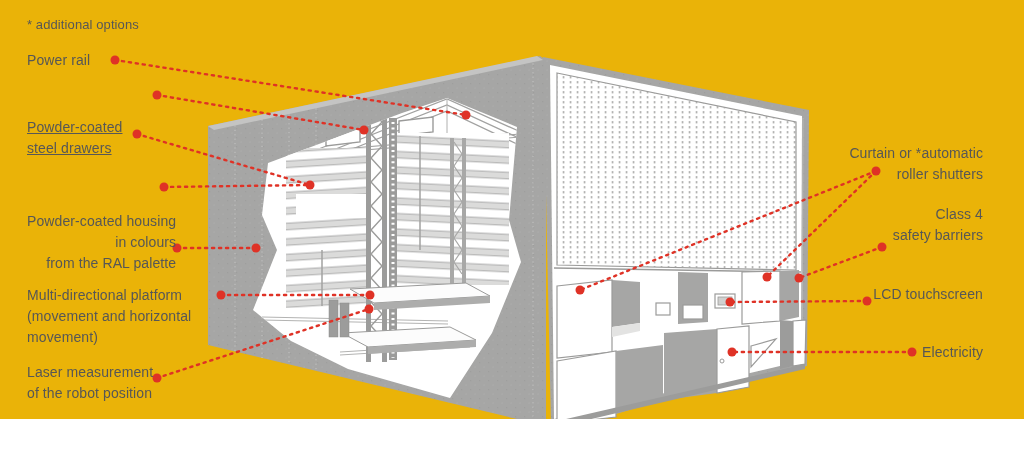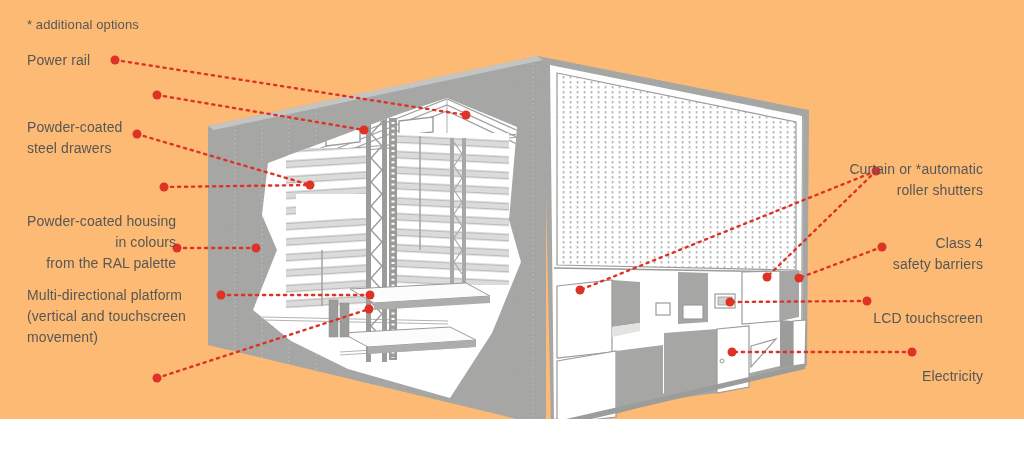--- a/index.html
+++ b/index.html
@@ -1,25 +1,25 @@
 <!DOCTYPE html>
 <html><head>
 <meta charset="utf-8">
 <style>
   html,body{margin:0;padding:0;background:#ffffff;}
   .stage{
-    position:relative;width:1024px;height:419px;background:#fdba74;overflow:hidden;
+    position:relative;width:1024px;height:419px;background:#eab308;overflow:hidden;
     font-family:"Liberation Sans", sans-serif;
   }
   .scene{position:absolute;left:0;top:0;width:1024px;height:454px;}
   .lbl{
     position:absolute;color:#575756;font-size:14px;line-height:21px;
     white-space:pre-line;letter-spacing:.1px;
   }
-  .lbl.right{text-align:right;margin-top:16px;}
+  .lbl.right{text-align:right;}
   .note{font-size:13px;}
 </style>
 </head>
 <body>
 
 <div class="stage">
 
   <svg class="scene" viewBox="0 0 1024 454">
     <defs>
       <pattern id="perf" width="7" height="5" patternUnits="userSpaceOnUse">
@@ -203,36 +203,38 @@
       <circle cx="912" cy="352" r="4.5"></circle>
         <circle cx="732" cy="352" r="4.5"></circle>
     </g>
   </svg>
 
   <div class="lbl note" style="left:27px;top:14px;">* additional options</div>
 
   <div class="lbl" style="left:27px;top:50px;">Power rail</div>
 
 
-  <div class="lbl" style="left:27px;top:117px;">Powder-coated
+  <div class="lbl" style="left:27px;top:117px;text-decoration:underline;">Powder-coated
 steel drawers</div>
 
 
   <div class="lbl" style="left:27px;top:211px;text-align:right;">Powder-coated housing
 in colours
 from the RAL palette</div>
 
   <div class="lbl" style="left:27px;top:285px;">Multi-directional platform
-(vertical and touchscreen
+(movement and horizontal
 movement)</div>
 
+  <div class="lbl" style="left:27px;top:362px;">Laser measurement
+of the robot position</div>
 
   <div class="lbl right" style="right:41px;top:143px;">Curtain or *automatic
 roller shutters</div>
 
-  <div class="lbl right" style="right:41px;top:217px;text-align:right;">Class 4
+  <div class="lbl right" style="right:41px;top:204px;text-align:right;">Class 4
 safety barriers</div>
 
-  <div class="lbl right" style="right:41px;top:292px;">LCD touchscreen</div>
-
-  <div class="lbl right" style="right:41px;top:350px;">Electricity</div>
+  <div class="lbl right" style="right:41px;top:284px;">LCD touchscreen</div>
+
+  <div class="lbl right" style="right:41px;top:342px;">Electricity</div>
 
 </div>
 
 </body></html>

